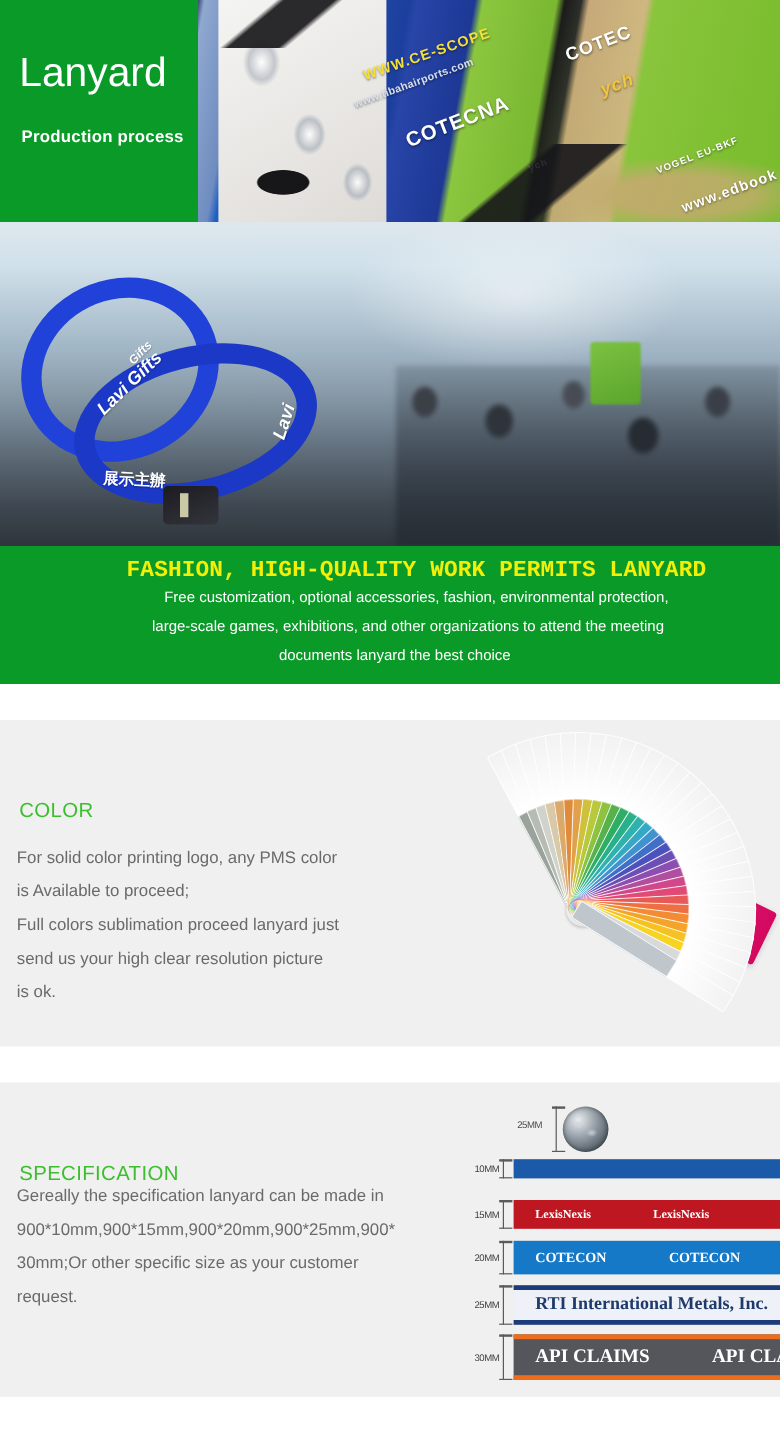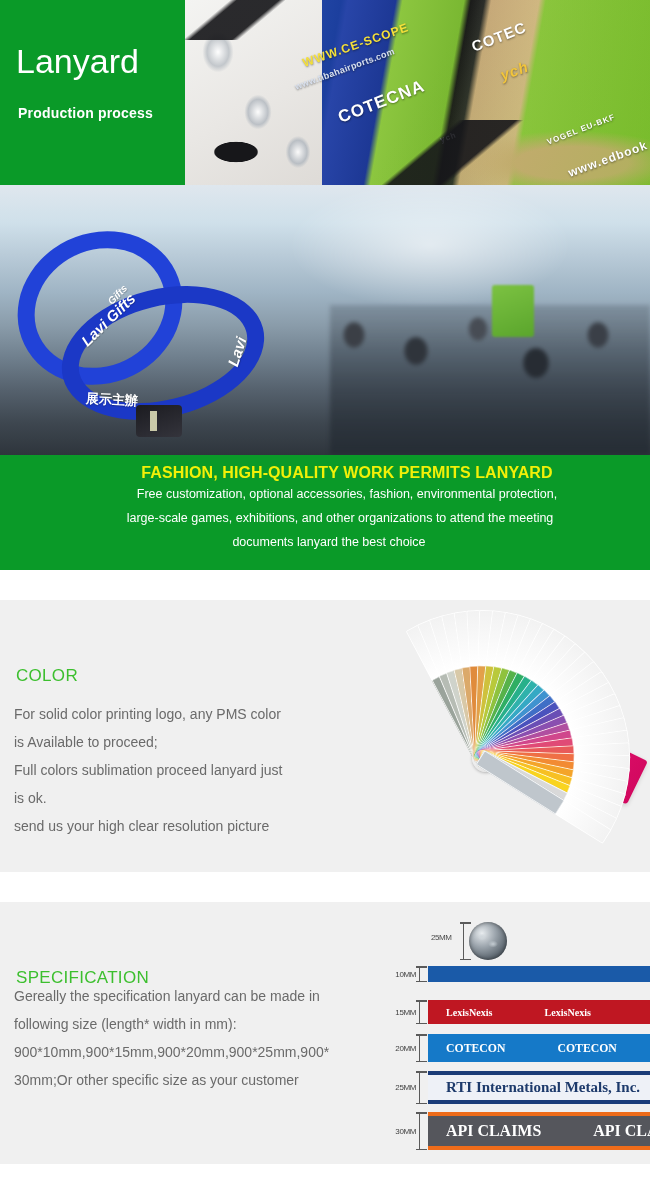--- a/index.html
+++ b/index.html
@@ -72,21 +72,21 @@
   .hb3 { left: 336px; top: 92px; font-size: 17px; transform: rotate(-21deg); }
   .hb4 { left: 470px; top: 28px; font-size: 15px; transform: rotate(-21deg); }
   .hb5 { left: 500px; top: 62px; font-size: 15px; color:#f2c53b; font-style: italic; transform: rotate(-20deg); }
   .hb6 { left: 545px; top: 125px; font-size: 8px; transform: rotate(-21deg); line-height: 1.15; }
   .hb7 { left: 566px; top: 152px; font-size: 12px; transform: rotate(-20deg); }
   .hb8 { left: 440px; top: 133px; font-size: 8px; transform: rotate(-20deg); color:#eef4ff;}
 
   .hero-title-block {
     position: absolute;
     left: 0; top: 0;
-    width: 185px; height: 185px;
+    width: 165px; height: 185px;
     background: var(--green, #0a9a28);
     z-index: 4;
   }
   .hero-title {
     position: absolute;
     left: 16px; top: 44px;
     color: #ffffff;
     font-size: 34px;
     font-weight: normal;
     line-height: 1;
@@ -176,25 +176,26 @@
   .pitch {
     position: relative;
     width: 650px;
     height: 115px;
     background: var(--green, #0a9a28);
     text-align: center;
     overflow: hidden;
   }
   .pitch-heading {
     color: #f2f008;
-    font-size: 16px;
+    font-size: 19px;
     font-weight: bold;
     letter-spacing: .1px;
     padding-top: 9px;
     padding-left: 44px;
+    font-family: Liberation Mono, monospace;
   }
   .pitch-line {
     color: #ffffff;
     font-size: 12.5px;
     line-height: 24px;
     padding-left: 44px;
   }
   .pitch-line.l2 { padding-left: 30px; }
   .pitch-line.l3 { padding-left: 8px; }
 
@@ -379,22 +380,22 @@
 </div>
 
 <div class="card-sep"></div>
 
 <div class="card card-color">
   <div class="sec-title">COLOR</div>
   <div class="sec-body">
     <div>For solid color printing logo, any PMS color</div>
     <div>is Available to proceed;</div>
     <div>Full colors sublimation proceed lanyard just</div>
+    <div>send us your high clear resolution picture</div>
     <div>is ok.</div>
-    <div>send us your high clear resolution picture</div>
   </div>
   <div class="pantone" id="pantone-fan">
       <div class="fan-blade" style="transform: rotate(32deg); background: linear-gradient(90deg, rgb(191, 198, 204) 0%, rgb(191, 198, 204) 62%, rgb(255, 255, 255) 63%, rgb(242, 242, 242) 100%); z-index: 30;"></div>
       <div class="fan-blade" style="transform: rotate(27deg); background: linear-gradient(90deg, rgb(217, 217, 217) 0%, rgb(217, 217, 217) 62%, rgb(255, 255, 255) 63%, rgb(242, 242, 242) 100%); z-index: 29;"></div>
       <div class="fan-blade" style="transform: rotate(22deg); background: linear-gradient(90deg, rgb(249, 212, 30) 0%, rgb(249, 212, 30) 62%, rgb(255, 255, 255) 63%, rgb(242, 242, 242) 100%); z-index: 28;"></div>
       <div class="fan-blade" style="transform: rotate(17deg); background: linear-gradient(90deg, rgb(247, 192, 35) 0%, rgb(247, 192, 35) 62%, rgb(255, 255, 255) 63%, rgb(242, 242, 242) 100%); z-index: 27;"></div>
       <div class="fan-blade" style="transform: rotate(12deg); background: linear-gradient(90deg, rgb(244, 164, 42) 0%, rgb(244, 164, 42) 62%, rgb(255, 255, 255) 63%, rgb(242, 242, 242) 100%); z-index: 26;"></div>
       <div class="fan-blade" style="transform: rotate(7deg); background: linear-gradient(90deg, rgb(242, 139, 51) 0%, rgb(242, 139, 51) 62%, rgb(255, 255, 255) 63%, rgb(242, 242, 242) 100%); z-index: 25;"></div>
       <div class="fan-blade" style="transform: rotate(2deg); background: linear-gradient(90deg, rgb(239, 111, 69) 0%, rgb(239, 111, 69) 62%, rgb(255, 255, 255) 63%, rgb(242, 242, 242) 100%); z-index: 24;"></div>
       <div class="fan-blade" style="transform: rotate(-3deg); background: linear-gradient(90deg, rgb(232, 90, 90) 0%, rgb(232, 90, 90) 62%, rgb(255, 255, 255) 63%, rgb(242, 242, 242) 100%); z-index: 23;"></div>
@@ -425,23 +426,23 @@
     <div class="fan-hub"></div>
   </div>
 </div>
 
 <div class="card-sep"></div>
 
 <div class="card card-spec">
   <div class="sec-title">SPECIFICATION</div>
   <div class="sec-body">
     <div>Gereally the specification lanyard can be made in</div>
-    <div>following size (length* width in mm):</div>
     <div>900*10mm,900*15mm,900*20mm,900*25mm,900*</div>
     <div>30mm;Or other specific size as your customer</div>
+    <div>request.</div>
   </div>
 
   <div class="spec-chart" id="spec-chart">
     <div class="coin-row">
       <span class="coin-label">25MM</span>
       <span class="coin-caliper"></span>
       <span class="coin"></span>
     </div>
   <div class="strip-row" style="top: 50px; height: 16px;">
         <span class="strip-label">10MM</span>

